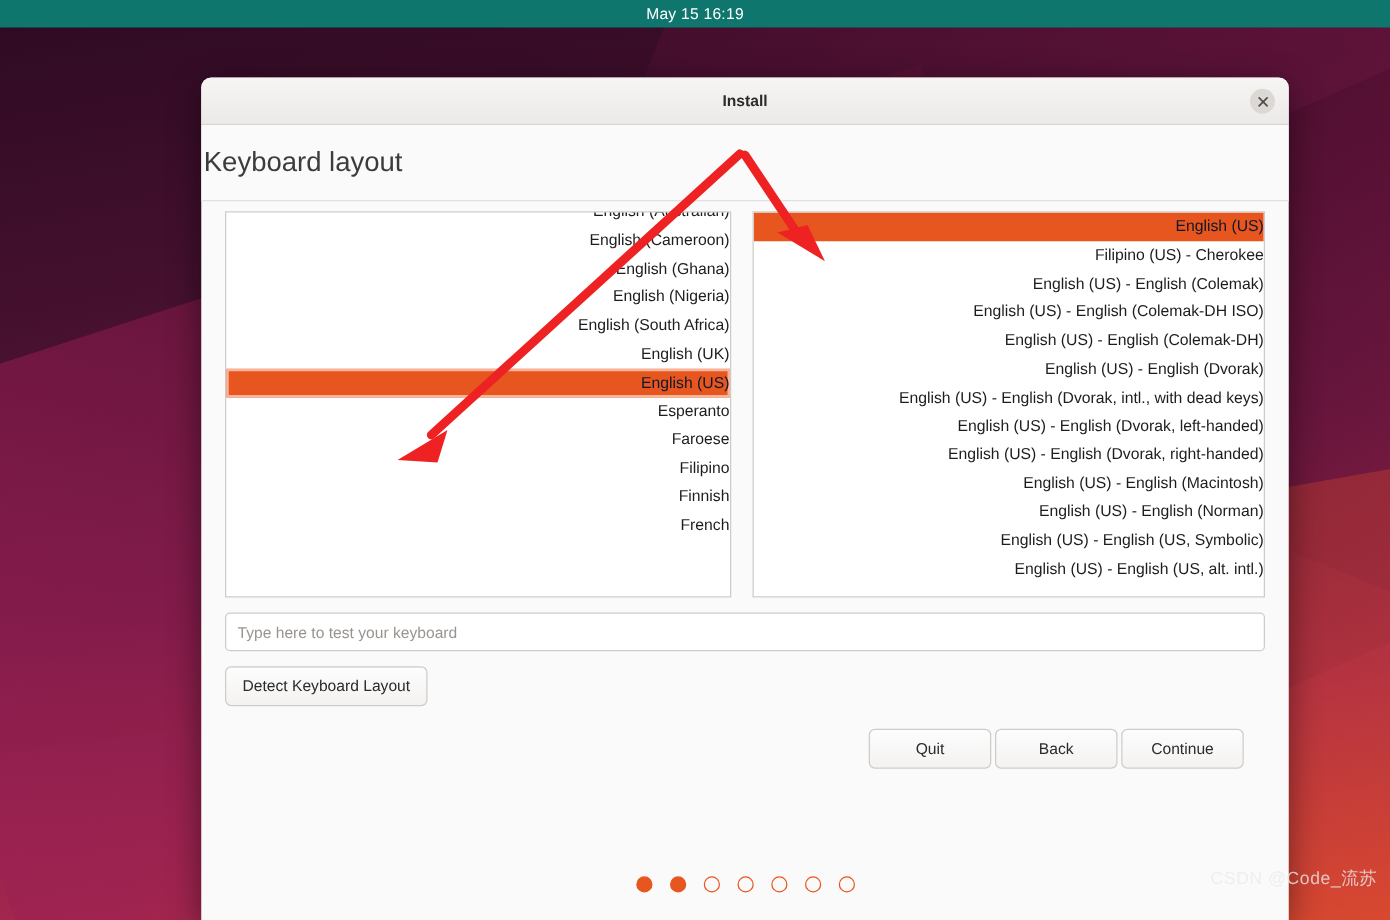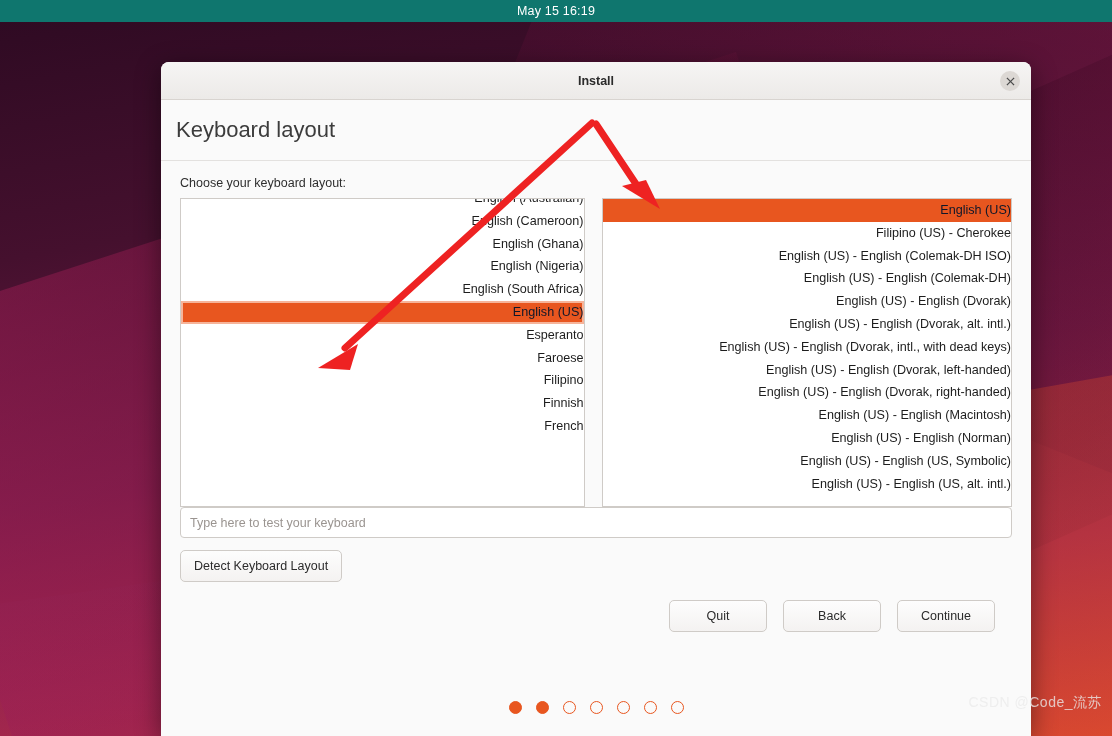--- a/index.html
+++ b/index.html
@@ -117,21 +117,21 @@
     font-size: 12px;
     line-height: 1;
     cursor: pointer;
   }
 
   .page-header {
     height: 60px;
     border-bottom: 1px solid #e3e1df;
     display: flex;
     align-items: center;
-    padding-left: 15px;
+    padding-left: 2px;
     background: #fafafa;
   }
   .page-title {
     font-size: 22px;
     color: #3c3c3c;
     font-weight: normal;
   }
 
   .content {
     position: relative;
@@ -177,20 +177,21 @@
   .list-row.selected {
     background: #e8561f;
     color: #0f172a;
   }
   .list-row.selected.focusring {
     box-shadow: inset 0 0 0 2px #f6b49a;
   }
 
   
   .test-entry {
+    margin-top: 12px;
     width: 100%;
     box-sizing: border-box;
     height: 31px;
     border: 1px solid #cfcbc7;
     border-radius: 4px;
     background: #ffffff;
     padding: 0 9px;
     font-size: 12.5px;
     color: #2b2b2b;
     font-family: "Liberation Sans", sans-serif;
@@ -207,21 +208,21 @@
     font-size: 12.5px;
     color: #2b2b2b;
     font-family: "Liberation Sans", sans-serif;
     cursor: pointer;
   }
 
   .nav-row {
     margin-top: 18px;
     display: flex;
     justify-content: flex-end;
-    gap: 16px;
+    gap: 3px;
     padding-right: 17px;
   }
   .nav-btn {
     width: 98px;
     height: 32px;
     border: 1px solid #cfcbc7;
     border-radius: 5px;
     background: linear-gradient(#fdfdfd, #f4f2f1);
     font-size: 12.5px;
     color: #2b2b2b;
@@ -290,46 +291,46 @@
           <line x1="9" y1="1" x2="1" y2="9" stroke="#4a4a4a" stroke-width="1.4"></line>
         </svg>
       </div>
     </div>
 
     <div class="page-header">
       <span class="page-title">Keyboard layout</span>
     </div>
 
     <div class="content">
-      <div class="choose-label">Choose your keyboard layout:</div>
 
       <div class="lists-row">
         <div class="list-box list-left">
           <div class="list-inner shift-left" id="left-list-inner">
               <div class="list-row">English (Australian)</div>
               <div class="list-row">English (Cameroon)</div>
               <div class="list-row">English (Ghana)</div>
               <div class="list-row">English (Nigeria)</div>
               <div class="list-row">English (South Africa)</div>
+              <div class="list-row">English (UK)</div>
               <div class="list-row selected focusring">English (US)</div>
               <div class="list-row">Esperanto</div>
               <div class="list-row">Faroese</div>
               <div class="list-row">Filipino</div>
               <div class="list-row">Finnish</div>
               <div class="list-row">French</div>
             </div>
         </div>
         <div class="list-box list-right">
           <div class="list-inner" id="right-list-inner">
               <div class="list-row selected">English (US)</div>
               <div class="list-row">Filipino (US) - Cherokee</div>
+              <div class="list-row">English (US) - English (Colemak)</div>
               <div class="list-row">English (US) - English (Colemak-DH ISO)</div>
               <div class="list-row">English (US) - English (Colemak-DH)</div>
               <div class="list-row">English (US) - English (Dvorak)</div>
-              <div class="list-row">English (US) - English (Dvorak, alt. intl.)</div>
               <div class="list-row">English (US) - English (Dvorak, intl., with dead keys)</div>
               <div class="list-row">English (US) - English (Dvorak, left-handed)</div>
               <div class="list-row">English (US) - English (Dvorak, right-handed)</div>
               <div class="list-row">English (US) - English (Macintosh)</div>
               <div class="list-row">English (US) - English (Norman)</div>
               <div class="list-row">English (US) - English (US, Symbolic)</div>
               <div class="list-row">English (US) - English (US, alt. intl.)</div>
             </div>
         </div>
       </div>

